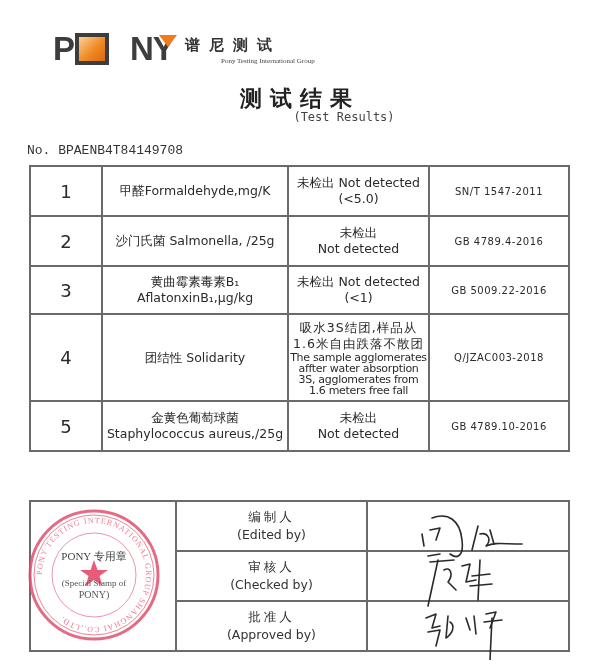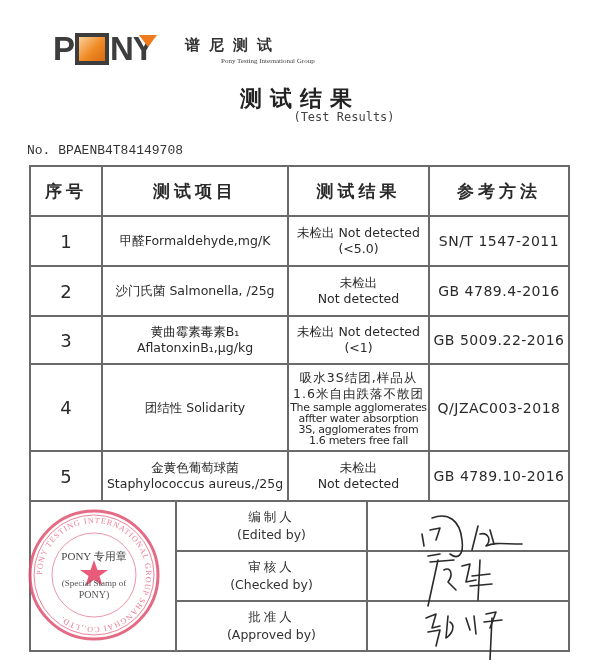--- a/index.html
+++ b/index.html
@@ -1,36 +1,36 @@
 <!DOCTYPE html>
 <html><head>
 <meta charset="utf-8">
 <style>
   html, body { margin: 0; padding: 0; background: #ffffff; }
   body { width: 600px; height: 666px; position: relative; overflow: hidden; font-family: "DejaVu Sans", sans-serif; color: #222; }
 
   .logo { position: absolute; left: 53px; top: 33px; height: 32px; display: flex; align-items: flex-end; }
   .logo-word { font-family: "Liberation Sans", sans-serif; font-weight: bold; font-size: 33px; letter-spacing: -1px; color: #3d3d3d; line-height: 32px; display: flex; align-items: center; }
   .logo-o { display: inline-block; width: 26px; height: 24px; background: linear-gradient(135deg, #fbd19a 0%, #f08a24 55%, #d86a10 100%); border: 4px solid #3d3d3d; margin: 0 1px; box-sizing: content-box; }
-  .logo-y { position: relative; }
+  .logo-y { position: relative; margin-left: 20px; }
   .logo-tri { position: absolute; right: -3px; top: 2px; width: 0; height: 0; border-left: 9px solid transparent; border-right: 9px solid transparent; border-top: 12px solid #f07b1d; }
   .logo-cn { position: absolute; left: 185px; top: 36px; font-size: 15px; font-weight: bold; letter-spacing: 9px; color: #333; }
   .logo-en { position: absolute; left: 185px; top: 57px; font-family: "Liberation Serif", serif; font-size: 7px; color: #444; padding-left: 36px; }
 
   .doc-title { position: absolute; left: 0; width: 600px; top: 84px; text-align: center; font-size: 22px; font-weight: bold; letter-spacing: 8px; color: #222; }
   .doc-subtitle { position: absolute; left: 0; width: 600px; top: 110px; text-align: center; font-family: "DejaVu Sans Mono", monospace; font-size: 12px; color: #444; padding-left: 44px; }
   .report-no { position: absolute; left: 27px; top: 143px; font-family: "Liberation Mono", monospace; font-size: 13px; color: #333; }
 
   .tbl { position: absolute; left: 29px; top: 165px; width: 539px; border-collapse: collapse; table-layout: fixed; }
   .tbl td { border: 2px solid #6a6a6a; text-align: center; vertical-align: middle; padding: 0; color: #2a2a2a; }
   .tbl .hdr td { height: 48px; font-size: 17px; font-weight: bold; letter-spacing: 4px; }
   .tbl .num { font-size: 18px; }
   .tbl .item { font-size: 12.5px; line-height: 16px; }
   .tbl .res { font-size: 12.5px; line-height: 16px; }
-  .tbl .meth { font-size: 14px; letter-spacing: 0.5px; }
+  .tbl .meth { font-size: 10px; letter-spacing: 0.5px; }
   .res4 .cn { font-size: 12.5px; letter-spacing: 1px; line-height: 16px; }
   .res4 .en { font-size: 11px; line-height: 11px; letter-spacing: -0.3px; }
 
   .sig { position: absolute; left: 29px; top: 500px; width: 539px; border-collapse: collapse; table-layout: fixed; }
   .sig td { border: 2px solid #6a6a6a; text-align: center; vertical-align: middle; padding: 0; }
   .sig .lbl { height: 48px; font-size: 12.5px; line-height: 18px; color: #333; border-radius: 24px; }
   .sig .lbl .cn { letter-spacing: 3px; }
 
   .stamp { position: absolute; left: 27px; top: 508px; width: 134px; height: 134px; }
   .signature { position: absolute; left: 410px; top: 510px; width: 140px; height: 150px; }
@@ -56,26 +56,20 @@
 <div class="report-no">No. BPAENB4T84149708</div>
 
 <table class="tbl">
   <colgroup>
     <col style="width:72px">
       <col style="width:186px">
       <col style="width:141px">
       <col style="width:140px">
   </colgroup>
   <tbody>
-      <tr class="hdr">
-    <td>序号</td>
-    <td>测试项目</td>
-    <td>测试结果</td>
-    <td>参考方法</td>
-  </tr>
 
   <tr style="height:50px">
     <td class="num">1</td>
     <td class="item">
           <div>甲醛Formaldehyde,mg/K</div>
         </td>
     <td class="res">
       <div>未检出 Not detected</div>
       <div>(&lt;5.0)</div>
     </td>

